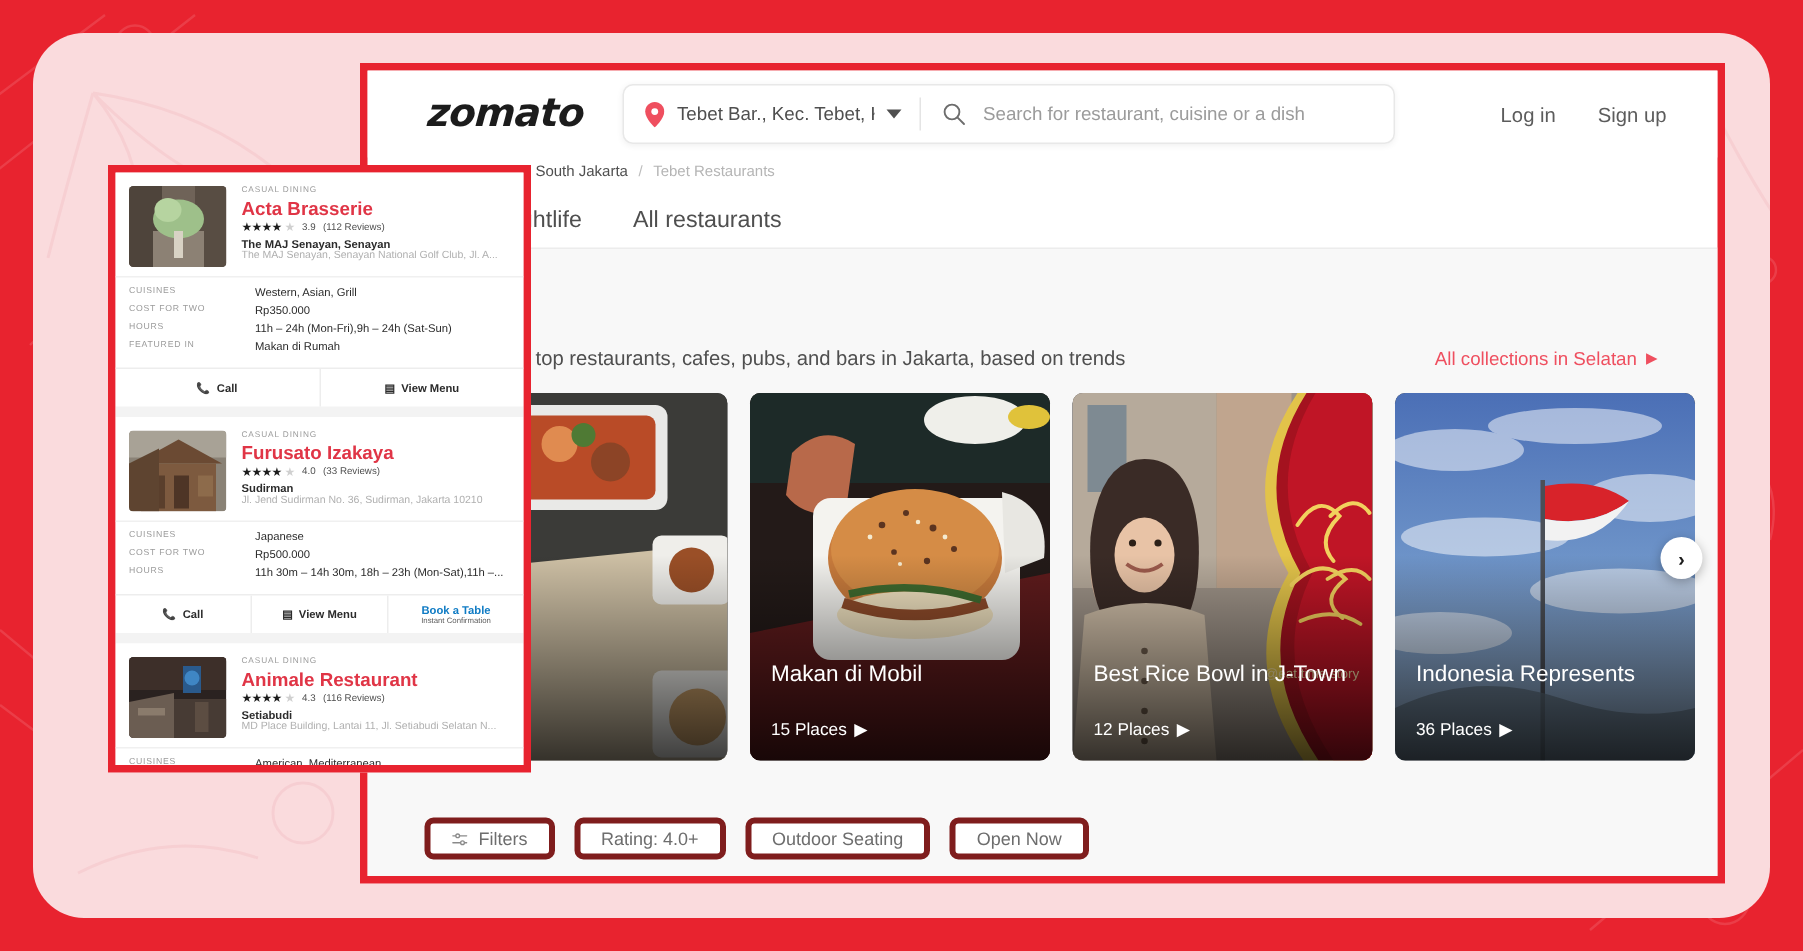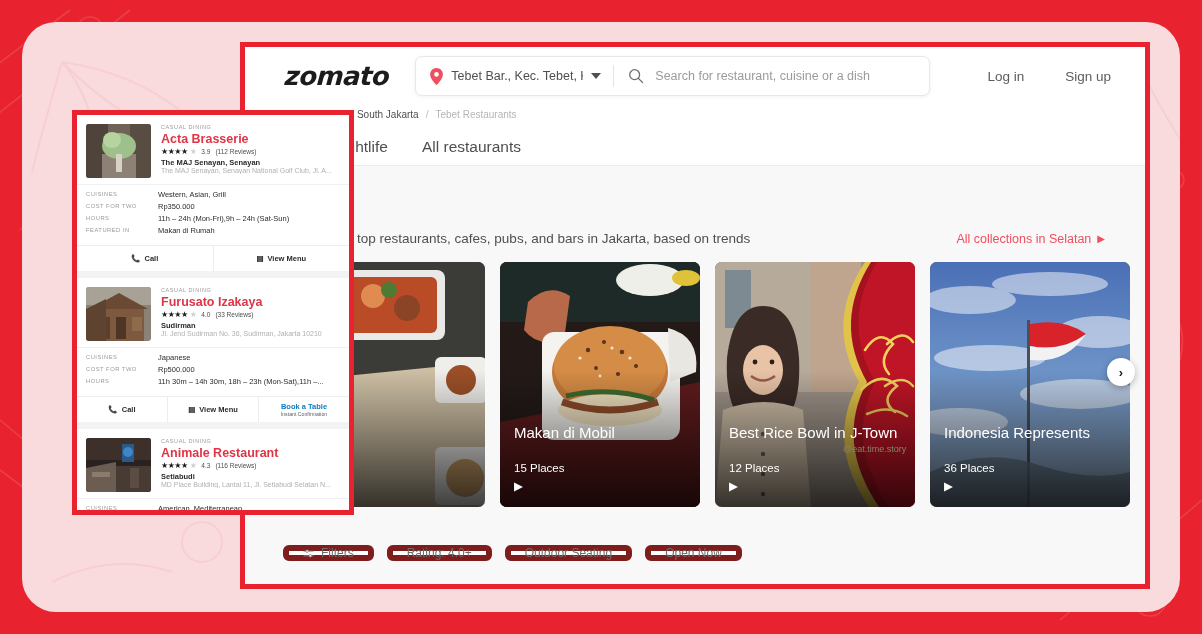--- a/index.html
+++ b/index.html
@@ -73,21 +73,21 @@
   .caret {
     width: 0; height: 0; margin: 0 12px 0 8px;
     border-left: 5px solid transparent;
     border-right: 5px solid transparent;
     border-top: 6px solid #4f4f4f;
     flex: none;
   }
   .vsep { width: 1px; height: 22px; background: #e4e4e4; flex: none; }
   .mag { width: 16px; height: 16px; flex: none; margin: 0 11px 0 14px; }
   .search-ph { font-size: 12.5px; color: #9b9b9b; white-space: nowrap; }
-  .auth { margin-left: auto; display: flex; align-items: center; gap: 41px; }
+  .auth { margin-left: auto; display: flex; align-items: center; gap: 28px; }
   .auth a { font-size: 13.5px; color: #5c5c5c; text-decoration: none; white-space: nowrap; }
 
   
   .crumbs {
     padding: 4px 24px 0 40px;
     display: flex; align-items: center; gap: 7px;
     font-size: 10px;
   }
   .crumbs .c { color: #4f4f4f; }
   .crumbs .sep { color: #bdbdbd; }
@@ -148,38 +148,38 @@
   .ccard .photo { position: absolute; inset: 0; }
   .ccard .shade {
     position: absolute; left: 0; right: 0; bottom: 0; height: 56%;
     background: linear-gradient(to top, rgba(0,0,0,.74), rgba(0,0,0,0));
   }
   .ccard .cap {
     position: absolute; left: 14px; right: 10px; bottom: 14px;
     color: #fff;
   }
   .ccard .cname { font-size: 15px; line-height: 1.25; margin-bottom: 19px; }
-  .ccard .cplaces { font-size: 11.5px; display: flex; align-items: flex-start; gap: 5px; flex-direction: column; }
+  .ccard .cplaces { font-size: 11.5px; display: flex; align-items: flex-end; gap: 5px; }
   .nextbtn {
     position: absolute; right: 10px; top: 112px;
     width: 28px; height: 28px; border-radius: 50%;
     background: #fff; box-shadow: 0 2px 7px rgba(0,0,0,.28);
     display: flex; align-items: center; justify-content: center;
     font-size: 13px; color: #1c1c1c; font-weight: 700;
     z-index: 5;
   }
 
   
   .chips {
     display: flex; gap: 13px;
     padding: 38px 0 0 38px;
   }
   .chip {
-    height: 16px; padding: 0 14px;
-    border: 6px solid #7f1d1d; border-radius: 6px;
+    height: 28px; padding: 0 14px;
+    border: 4px solid #7f1d1d; border-radius: 6px;
     background: #fff;
     display: flex; align-items: center; gap: 7px;
     font-size: 12px; color: #6d6d6d; white-space: nowrap;
   }
 
   
   .rlist {
     position: absolute;
     left: 72px; top: 110px;
     width: 282px; height: 405px;
@@ -198,21 +198,21 @@
   .rname { font-size: 12.5px; font-weight: 700; color: #e03546; margin: 2px 0 1px; }
   .rrate { display: flex; align-items: center; gap: 2px; margin-bottom: 2px; }
   .rrate .st { font-size: 8px; color: #1c1c1c; letter-spacing: -.5px; }
   .rrate .stg { font-size: 8px; color: #d0d0d0; letter-spacing: -.5px; }
   .rrate .rv { font-size: 6.5px; color: #4f4f4f; margin-left: 3px; }
   .rarea { font-size: 7.5px; font-weight: 700; color: #2b2b2b; }
   .raddr { font-size: 7px; color: #b0b0b0; white-space: nowrap; overflow: hidden; text-overflow: ellipsis; }
   .rmeta { padding: 5px 9px 7px 9px; border-top: 1px solid #f0f0f0; }
   .mrow { display: flex; margin-bottom: 3px; }
   .mk { width: 72px; flex: none; font-size: 5.8px; color: #9b9b9b; letter-spacing: .5px; text-transform: uppercase; padding-top: 1px; }
-  .mv { font-size: 7.5px; color: #2b2b2b; white-space: nowrap; overflow: hidden; text-overflow: ellipsis; }
+  .mv { font-size: 7.5px; color: #2b2b2b; white-space: nowrap; overflow: hidden; text-overflow: ellipsis; margin-left: 12px; }
   .ract {
     display: flex; border-top: 1px solid #ededed;
     height: 26px;
   }
   .ract .a {
     flex: 1; display: flex; align-items: center; justify-content: center;
     gap: 4px; font-size: 7.5px; font-weight: 700; color: #2b2b2b;
     border-right: 1px solid #ededed;
   }
   .ract .a:last-child { border-right: none; }

